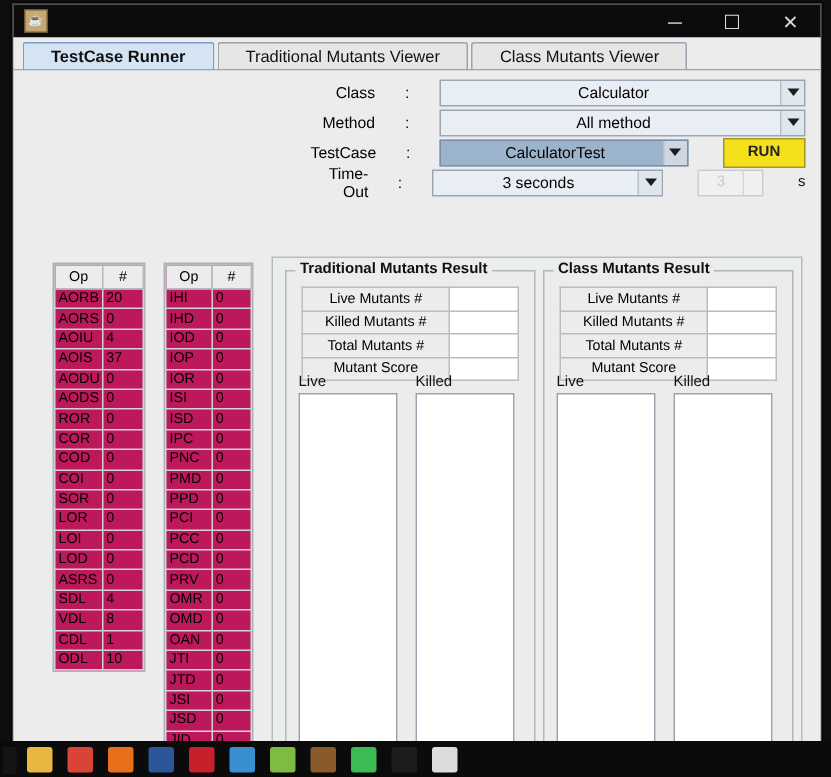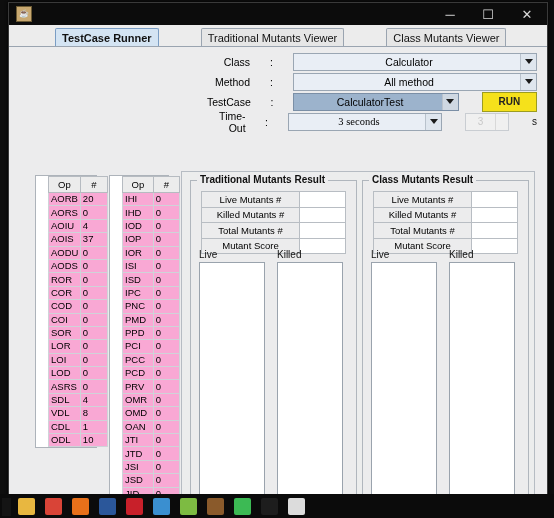--- a/index.html
+++ b/index.html
@@ -12,23 +12,23 @@
           border:1px solid #3a3a3a;background:#ececed;box-shadow:0 0 3px #000;}
   #titlebar{height:22px;background:#0c0c0c;display:flex;align-items:center;position:relative;}
   #titlebar .app-ico{width:14px;height:14px;margin-left:7px;background:#c8a870;border:1px solid #6b5a34;
         font-size:8px;color:#3a2f14;text-align:center;line-height:14px;}
   #winbtns{position:absolute;right:0;top:0;height:22px;display:flex;}
   #winbtns div{width:38px;height:22px;color:#d8d8d8;font-size:13px;display:flex;align-items:center;justify-content:center;}
   #winbtns div:last-child{width:40px;}
 
   
   #tabstrip{height:22px;background:#ececec;position:relative;padding-left:6px;display:flex;align-items:flex-end;}
-  .tab{height:18px;line-height:18px;padding:0 6px;font-size:11px;color:#111;
+  .tab{height:18px;line-height:18px;padding:0 18px;font-size:11px;color:#111;
        border:1px solid #9aa4b0;border-bottom:none;background:#e6e6e6;margin-right:2px;
-       border-radius:2px 2px 0 0;margin-left:40px;}
+       border-radius:2px 2px 0 0;}
   .tab.active{background:#d4e4f3;border-color:#7a9dc4;font-weight:bold;}
   #tabline{position:absolute;left:0;bottom:0;width:100%;height:1px;background:#9aa4b0;}
 
   
   #content{position:absolute;left:0;top:44px;width:538px;height:448px;background:#ececed;}
 
   
   #radios{position:absolute;left:26px;top:20px;width:170px;}
   .radio-row{display:flex;align-items:center;height:17px;margin-bottom:6px;}
   .rdo{width:10px;height:10px;border-radius:50%;border:1px solid #8d8d8d;background:#f4f4f4;margin-right:6px;position:relative;flex:none;}
@@ -45,33 +45,33 @@
   .combo .val{padding-left:4px;flex:1;overflow:hidden;white-space:nowrap;}
   .combo .arrow{width:15px;height:100%;display:flex;align-items:center;justify-content:center;
         border-left:1px solid #b9c2cc;background:#dfe6ee;}
   .combo .arrow i{display:block;width:0;height:0;border-left:4px solid transparent;border-right:4px solid transparent;
         border-top:5px solid #1c1c1c;}
   .combo.sel{background:#9cb3cc;border-color:#7b8fa6;}
   .combo.sel .arrow{background:#cfd8e2;}
   #c-class{width:270px;}
   #c-method{width:270px;}
   #c-testcase{width:190px;}
-  #c-timeout{width:190px;font-family:Liberation Serif, serif;}
+  #c-timeout{width:190px;}
   #runbtn{width:62px;height:18px;background:#f5e11b;border:1px solid #9c9c20;margin-left:6px;
      font-size:10px;font-weight:bold;color:#222;display:flex;align-items:center;justify-content:center;}
   #spin{width:52px;height:16px;margin-left:6px;border:1px solid #c9cdd2;background:#f0f0f0;display:flex;align-items:center;}
   #spin .num{flex:1;text-align:center;font-size:10px;color:#c9c9c9;}
   #spin .sarrow{width:12px;border-left:1px solid #d8d8d8;height:100%;}
   #sunit{font-size:10px;color:#111;margin-left:6px;}
 
   
   .tblwrap{position:absolute;top:128px;border:1px solid #adb3ba;background:#fff;}
   #tbl1{left:26px;width:60px;}
   #tbl2{left:100px;width:58px;}
-  table.mt{border-collapse:collapse;width:100%;font-size:9.5px;color:#000;background:#f9a8d4;margin-left:12px;}
+  table.mt{border-collapse:collapse;width:100%;font-size:9.5px;color:#000;background:#be185d;}
   table.mt th{background:#ececec;border:1px solid #b6bbc1;height:13px;font-weight:normal;font-size:9.5px;}
   table.mt td{border:1px solid #cfd3d8;height:12.4px;padding:0 0 0 2px;line-height:12px;}
   table.mt td.opc{width:54%;}
 
   
   #resbox{position:absolute;left:172px;top:124px;width:352px;height:355px;
           border:1px solid #b6bcc3;background:#eceded;}
   .group{position:absolute;top:8px;border:1px solid #b0b6bd;background:#ececed;}
   #g1{left:8px;width:165px;height:338px;}
   #g2{left:180px;width:165px;height:338px;}

